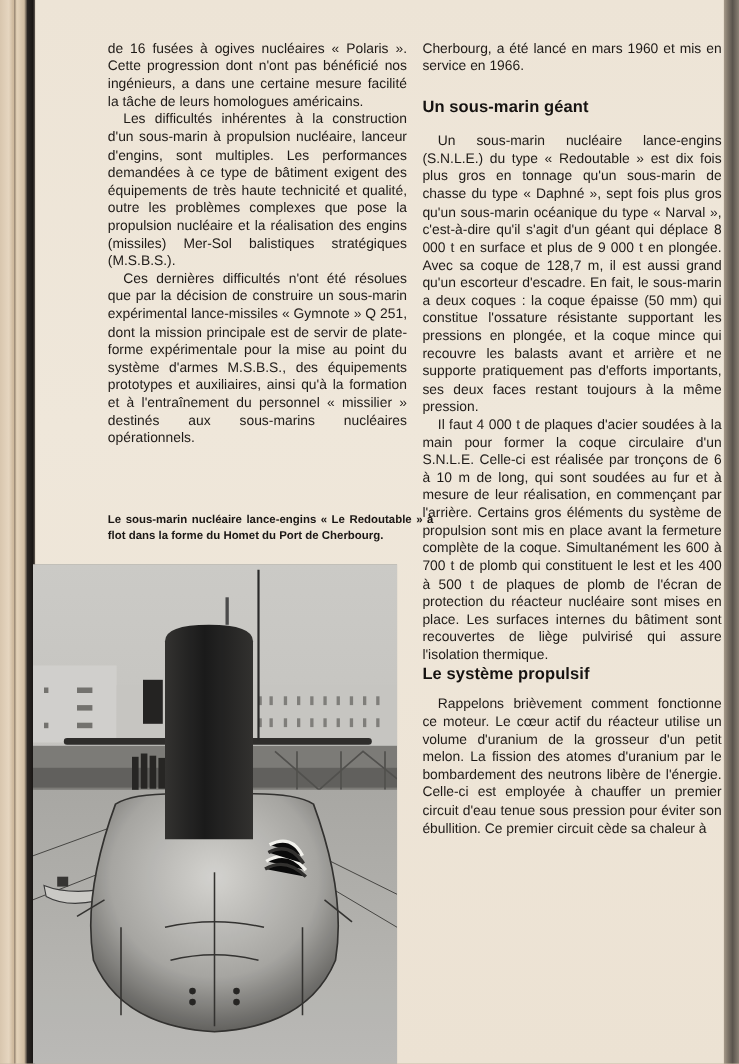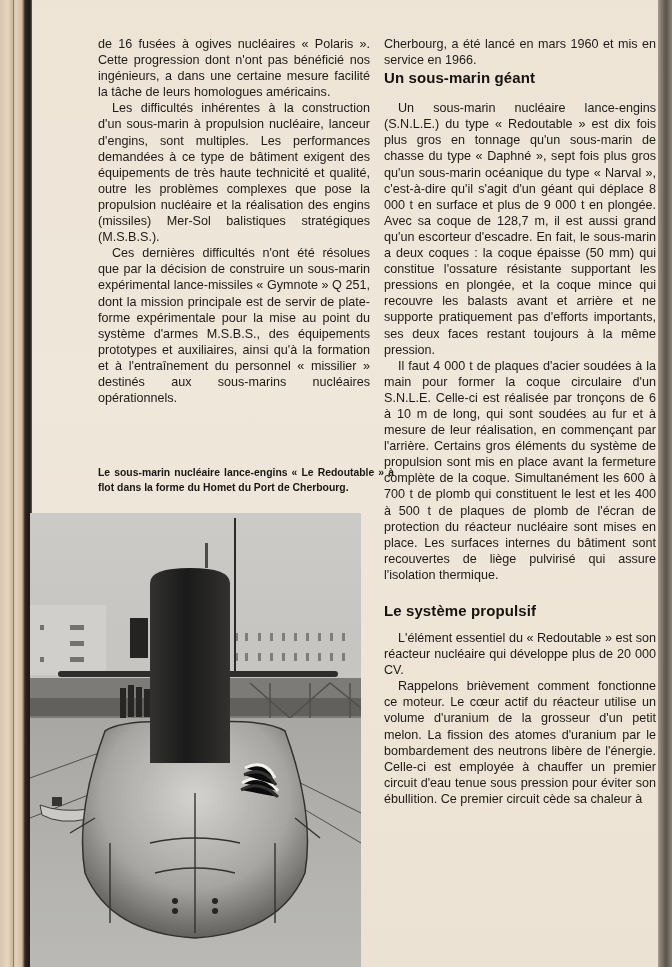--- a/index.html
+++ b/index.html
@@ -63,22 +63,22 @@
     }
     .col p.noindent { text-indent: 0; }
     .col h2 {
       margin: 0;
       font-size: 15px;
       font-weight: bold;
       line-height: 20px;
       letter-spacing: 0.1px;
       color: #151210;
     }
-    .col-right h2.h-geant { margin-bottom: 12px; }
-    .col-right h2.h-propulsif { margin-top: 18px; margin-bottom: 9px; }
+    .col-right h2.h-geant { margin-top: 20px; margin-bottom: 12px; }
+    .col-right h2.h-propulsif { margin-bottom: 9px; }
 
     .caption {
       position: absolute;
       left: 66px; top: 466px;
       width: 296px;
       font-size: 10.4px;
       line-height: 14.5px;
       font-weight: bold;
       text-align: justify;
       color: #1a1614;
@@ -240,18 +240,17 @@
   </div>
 
   <div class="col col-right">
     <p class="noindent">Cherbourg, a été lancé en mars 1960 et mis en service en 1966.</p>
 
     <h2 class="h-geant">Un sous-marin géant</h2>
     <p>Un sous-marin nucléaire lance-engins (S.N.L.E.) du type « Redoutable » est dix fois plus gros en tonnage qu'un sous-marin de chasse du type « Daphné », sept fois plus gros qu'un sous-marin océanique du type « Narval », c'est-à-dire qu'il s'agit d'un géant qui déplace 8 000 t en surface et plus de 9 000 t en plongée. Avec sa coque de 128,7 m, il est aussi grand qu'un escorteur d'escadre. En fait, le sous-marin a deux coques : la coque épaisse (50 mm) qui constitue l'ossature résistante supportant les pressions en plongée, et la coque mince qui recouvre les balasts avant et arrière et ne supporte pratiquement pas d'efforts importants, ses deux faces restant toujours à la même pression.</p>
     <p>Il faut 4 000 t de plaques d'acier soudées à la main pour former la coque circulaire d'un S.N.L.E. Celle-ci est réalisée par tronçons de 6 à 10 m de long, qui sont soudées au fur et à mesure de leur réalisation, en commençant par l'arrière. Certains gros éléments du système de propulsion sont mis en place avant la fermeture complète de la coque. Simultanément les 600 à 700 t de plomb qui constituent le lest et les 400 à 500 t de plaques de plomb de l'écran de protection du réacteur nucléaire sont mises en place. Les surfaces internes du bâtiment sont recouvertes de liège pulvirisé qui assure l'isolation thermique.</p>
 
     <h2 class="h-propulsif">Le système propulsif</h2>
-    <p>L'élément essentiel du « Redoutable » est son réacteur nucléaire qui développe plus de 20 000 CV.</p>
     <p>Rappelons brièvement comment fonctionne ce moteur. Le cœur actif du réacteur utilise un volume d'uranium de la grosseur d'un petit melon. La fission des atomes d'uranium par le bombardement des neutrons libère de l'énergie. Celle-ci est employée à chauffer un premier circuit d'eau tenue sous pression pour éviter son ébullition. Ce premier circuit cède sa chaleur à</p>
   </div>
 
   <div class="footer">MÉCANIQUE POPULAIRE</div>
 </div>
 
 </body></html>

